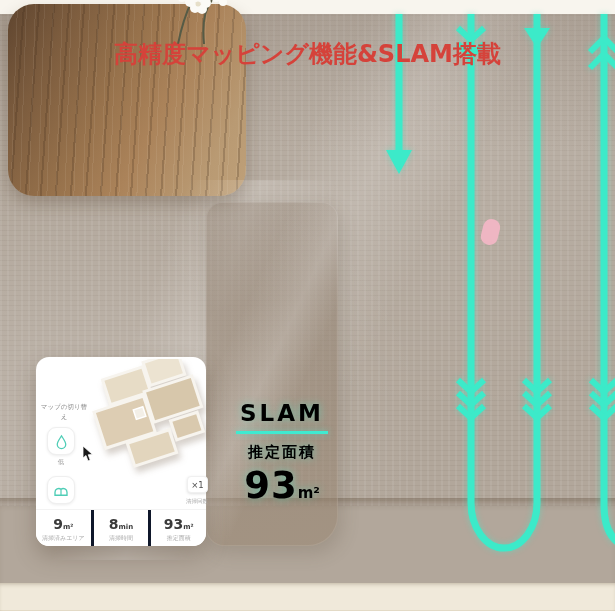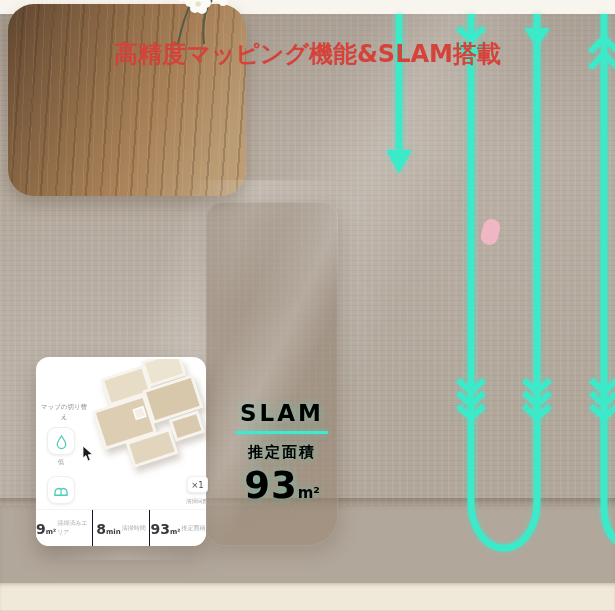--- a/index.html
+++ b/index.html
@@ -98,22 +98,22 @@
   .tool-btn.b2{top:119px;}
   .low-label{position:absolute;left:11px;top:101px;width:28px;text-align:center;font-size:6.5px;color:#9a9a9a;}
   .mode-label{position:absolute;left:1px;top:150px;width:48px;text-align:center;
     font-size:6px;line-height:1.5;color:#9a9a9a;}
   .count-chip{position:absolute;left:151px;top:119px;width:21px;height:17px;background:#fff;border-radius:4px;
     border:1px solid #f0f0f0;box-shadow:0 1px 3px rgba(0,0,0,.12);
     font-size:8.5px;color:#4a4a4a;display:flex;align-items:center;justify-content:center;}
   .count-label{position:absolute;left:139px;top:141px;width:44px;text-align:center;font-size:5.5px;color:#ababab;}
   .stats-row{position:absolute;left:0;bottom:0;width:100%;height:37px;display:flex;
     border-top:1px solid #f3f3f3;border-radius:0 0 13px 13px;background:#fff;}
-  .stat{flex:1;display:flex;align-items:center;justify-content:center;gap:1px;}
-  .stat + .stat{border-left:1px solid #0f172a;}
+  .stat{flex:1;display:flex;flex-direction:column;align-items:center;justify-content:center;gap:1px;}
+  .stat + .stat{border-left:3px solid #0f172a;}
   .stat-value{font-size:14px;font-weight:bold;color:#3a3a3a;line-height:1;}
   .stat-unit{font-size:7px;font-weight:bold;color:#3a3a3a;}
   .stat-label{font-size:6px;color:#ababab;}
   .cursor{position:absolute;left:82px;top:446px;z-index:8;}
 
   
   .headline{position:absolute;left:0;top:38px;width:615px;text-align:center;z-index:9;
     font-size:24px;font-weight:bold;color:#d5423a;letter-spacing:0px;white-space:nowrap;}
 </style>
 </head>

